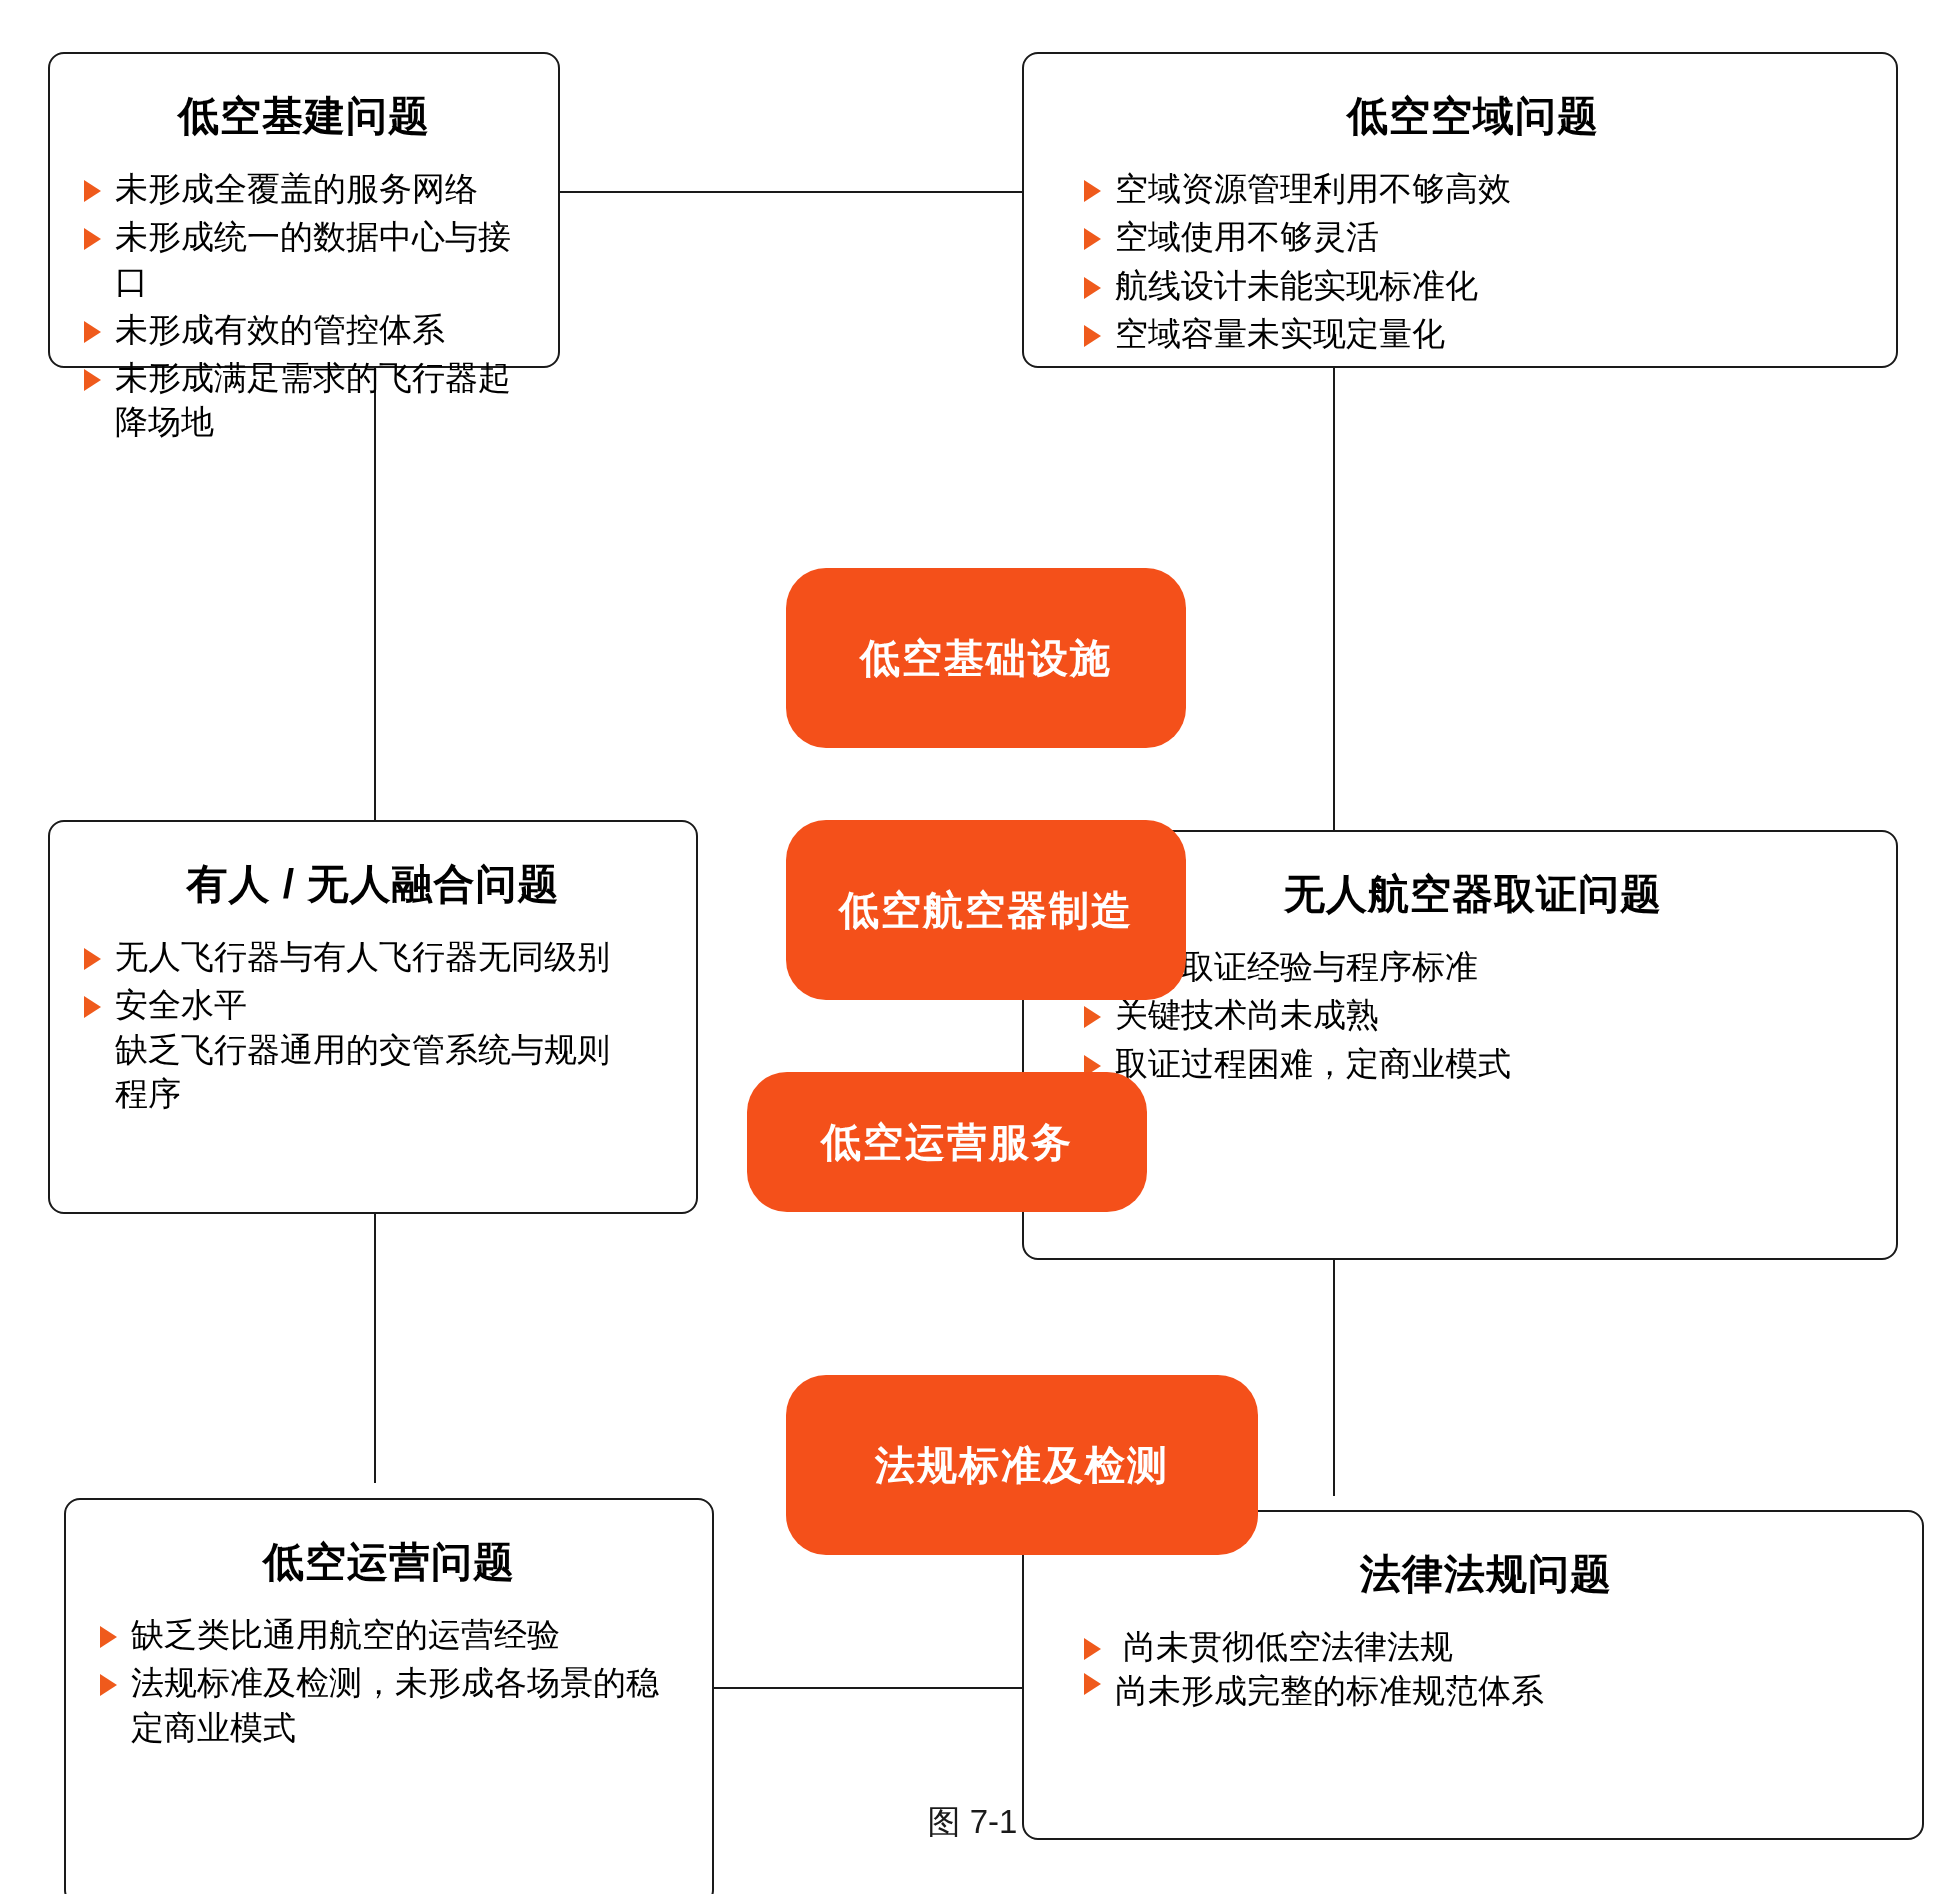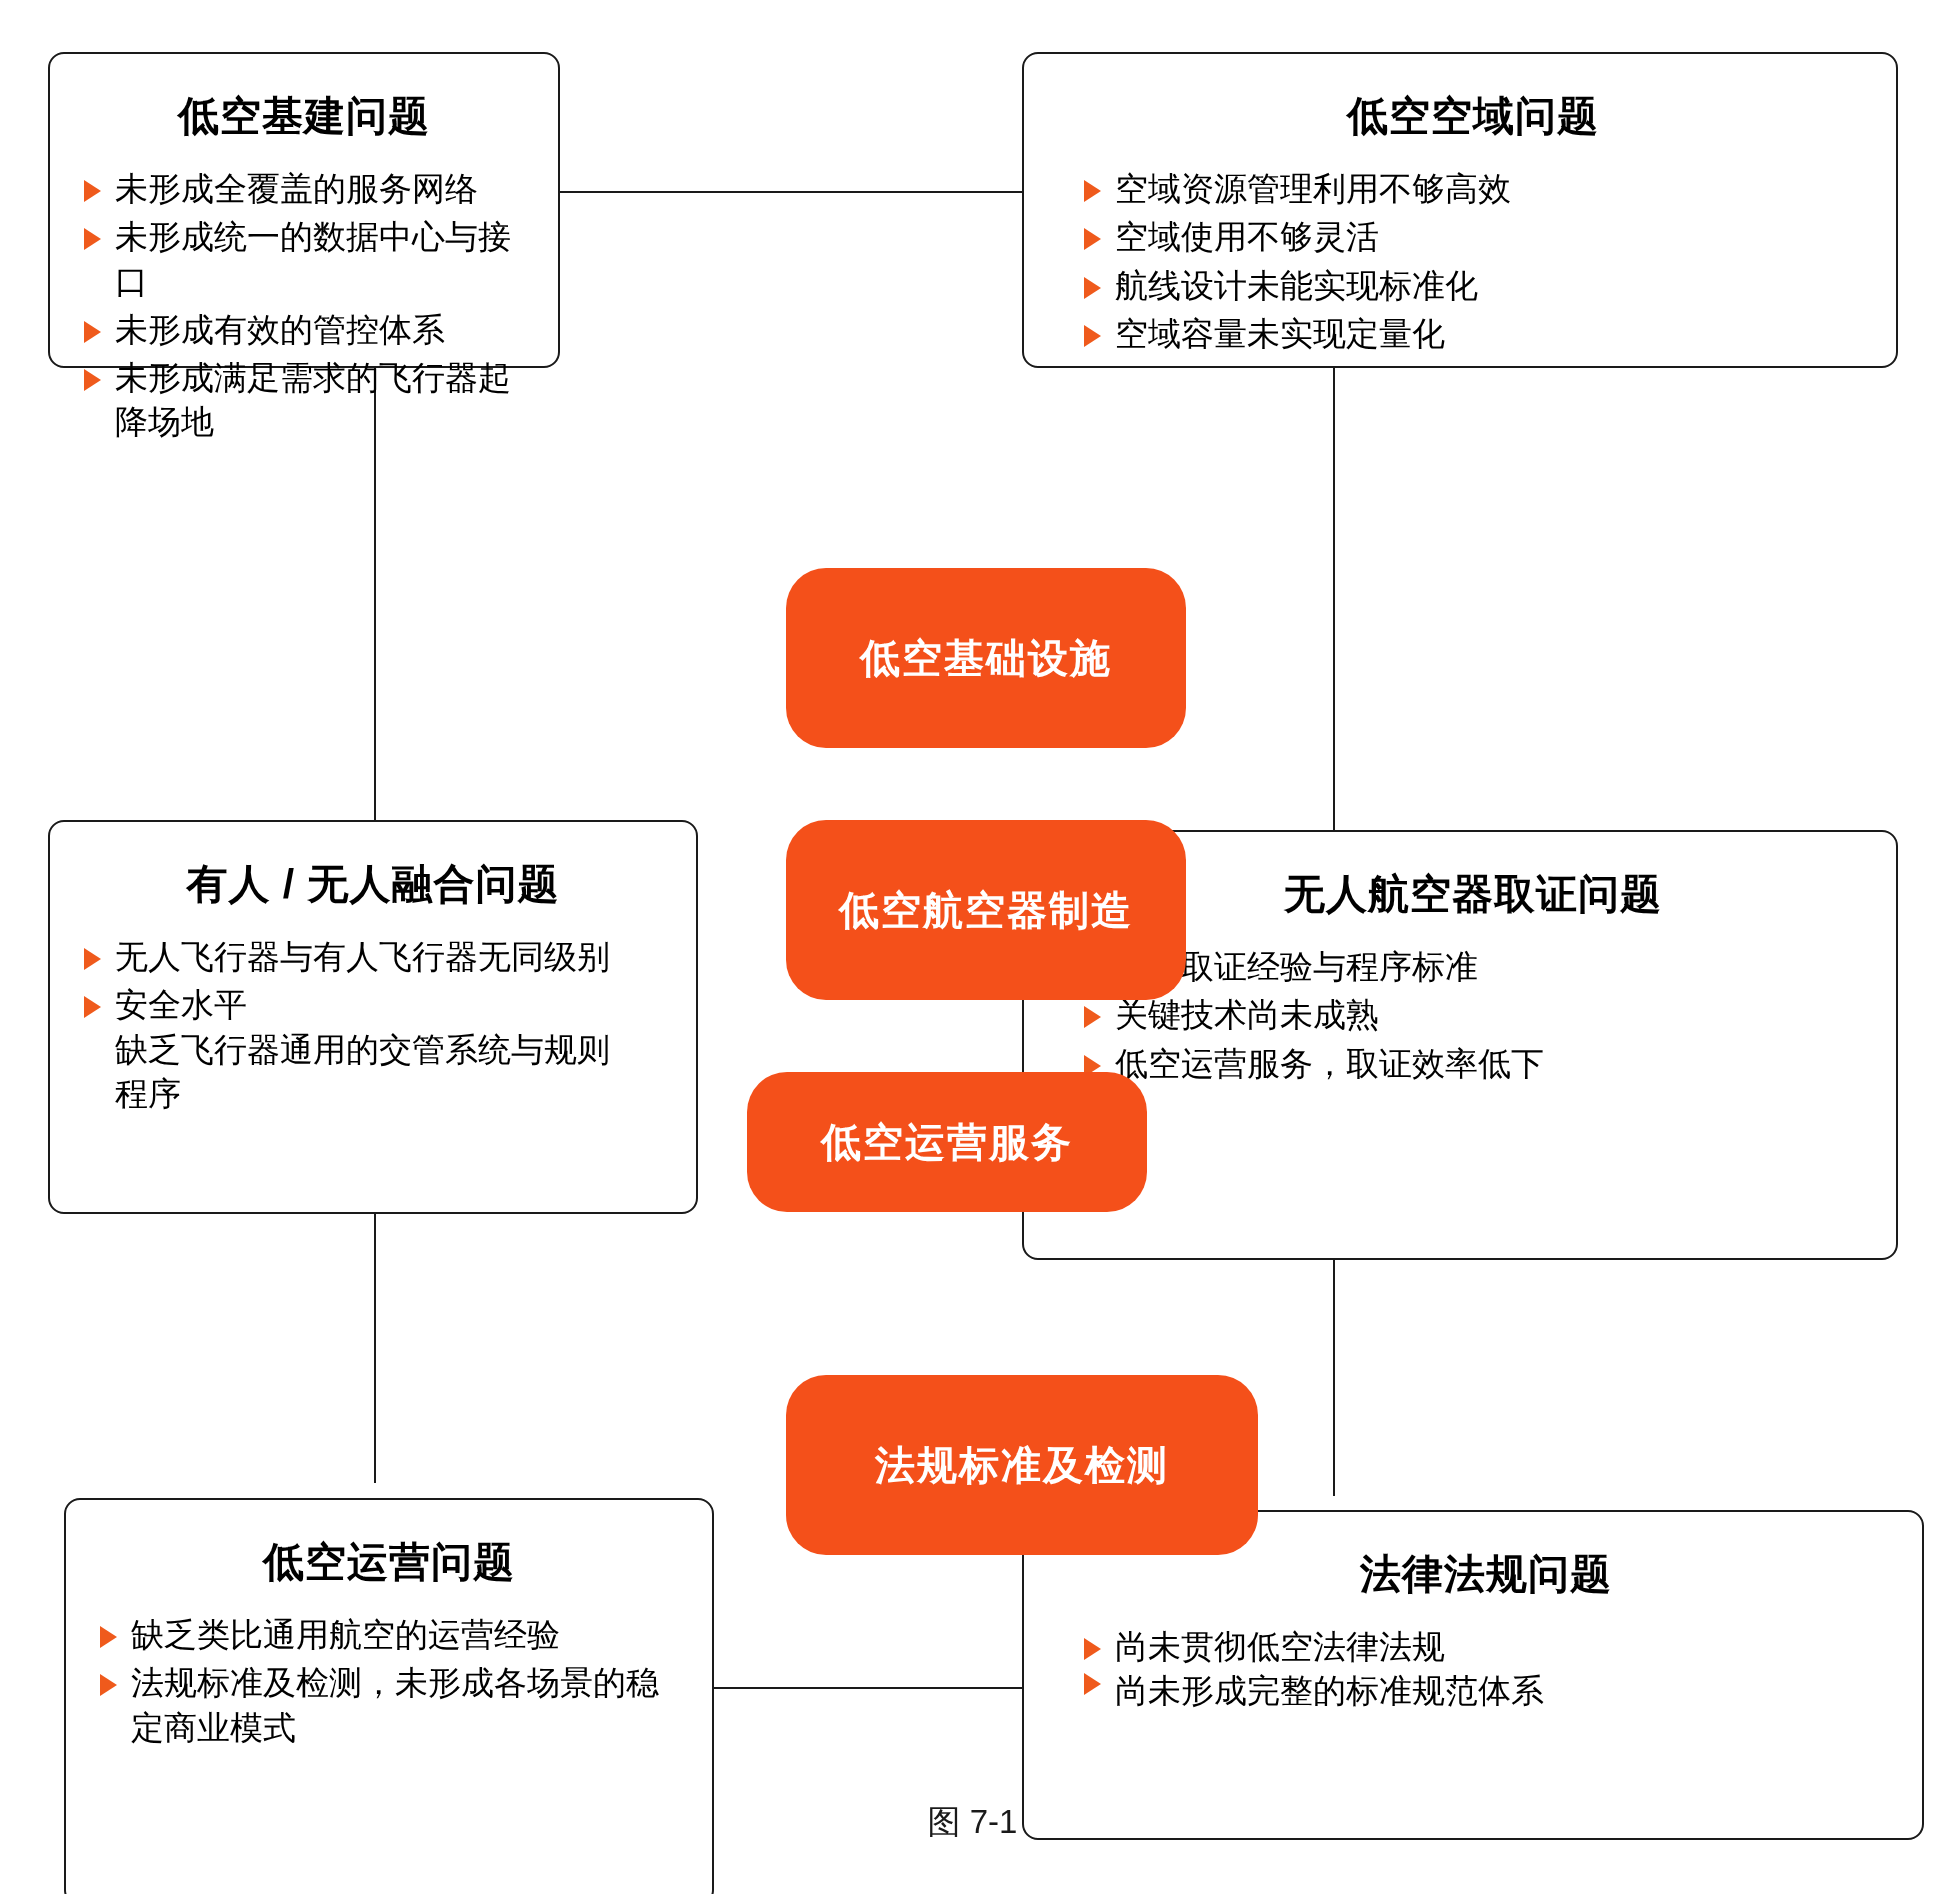--- a/index.html
+++ b/index.html
@@ -190,21 +190,21 @@
       <li class="bullet">
         <span class="marker"></span>
         <span class="btext">缺乏取证经验与程序标准</span>
       </li>
       <li class="bullet">
         <span class="marker"></span>
         <span class="btext">关键技术尚未成熟</span>
       </li>
       <li class="bullet">
         <span class="marker"></span>
-        <span class="btext">低空运营服务，取证效率低下</span>
+        <span class="btext">取证过程困难，定商业模式</span>
       </li>
     </ul>
   </div>
 
   <div class="box" id="box-4" style="left:64px; top:1498px; width:650px; height:408px;">
     <div class="box-title">低空运营问题</div>
     <ul class="bullets">
       <li class="bullet">
         <span class="marker"></span>
         <span class="btext">缺乏类比通用航空的运营经验</span>
@@ -213,21 +213,21 @@
         <span class="marker"></span>
         <span class="btext">法规标准及检测，未形成各场景的稳
 定商业模式</span>
       </li>
     </ul>
   </div>
 
   <div class="box" id="box-5" style="left:1022px; top:1510px; width:902px; height:330px; padding-left:60px;">
     <div class="box-title">法律法规问题</div>
     <ul class="bullets">
-      <li class="bullet" style="margin-bottom:0;">
+      <li class="bullet" style="margin-bottom:0;gap:8px;">
         <span class="marker"></span>
         <span class="btext">尚未贯彻低空法律法规</span>
       </li>
       <li class="bullet">
         <span class="marker" style="margin-top:4px;"></span>
         <span class="btext">尚未形成完整的标准规范体系</span>
       </li>
     </ul>
   </div>
 

